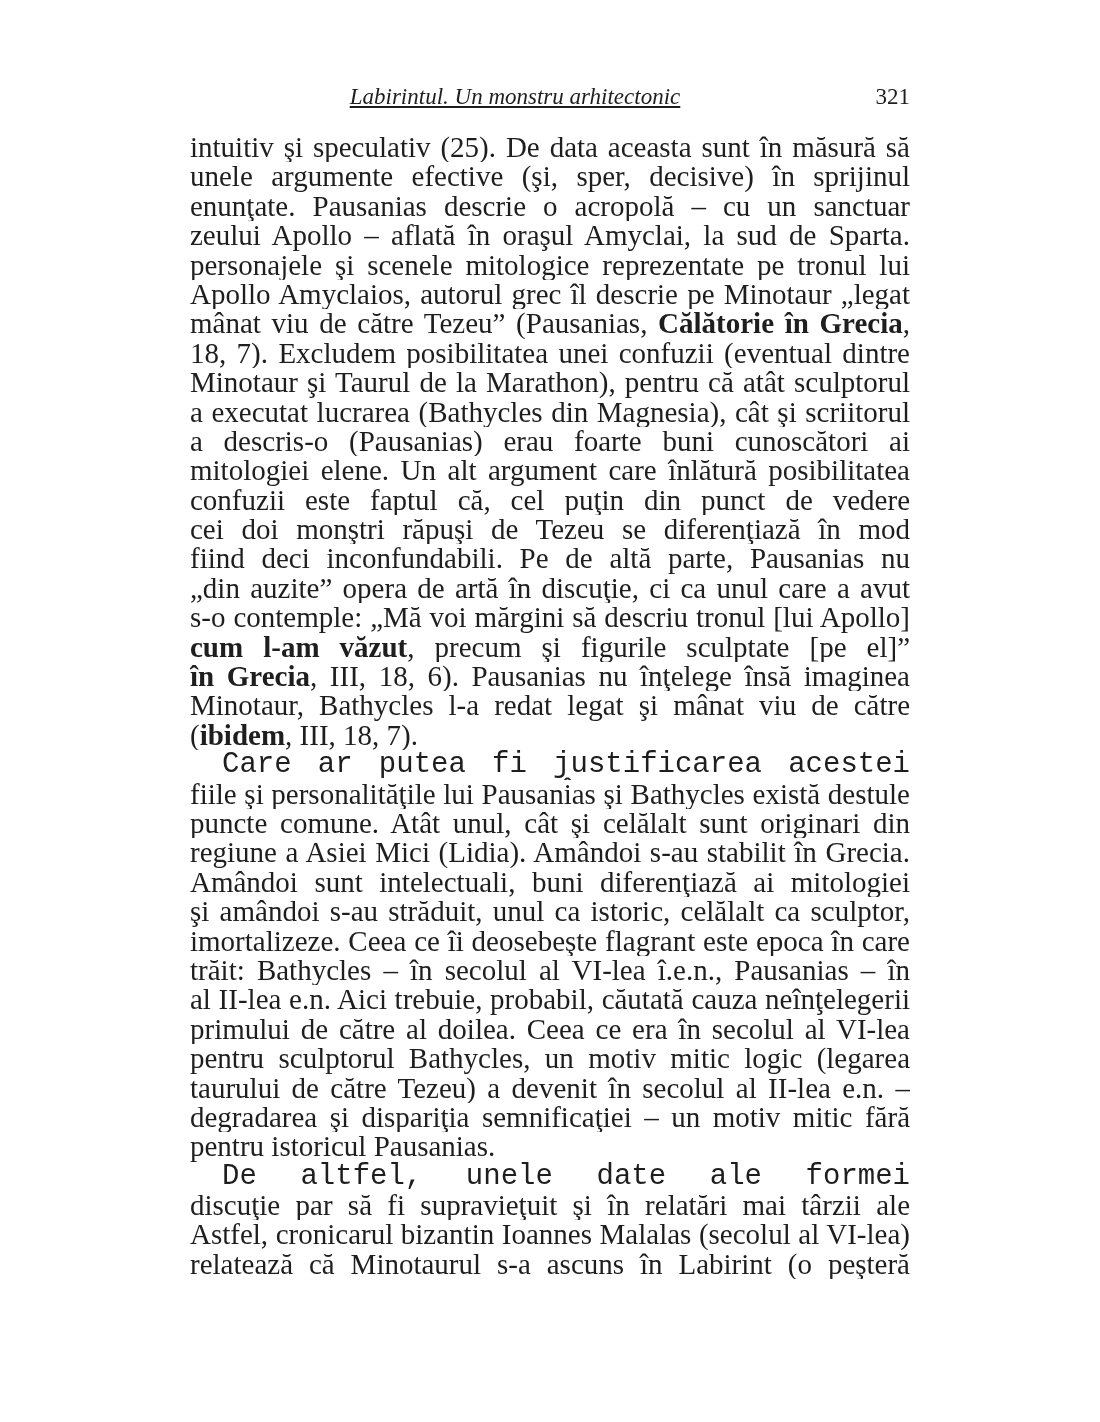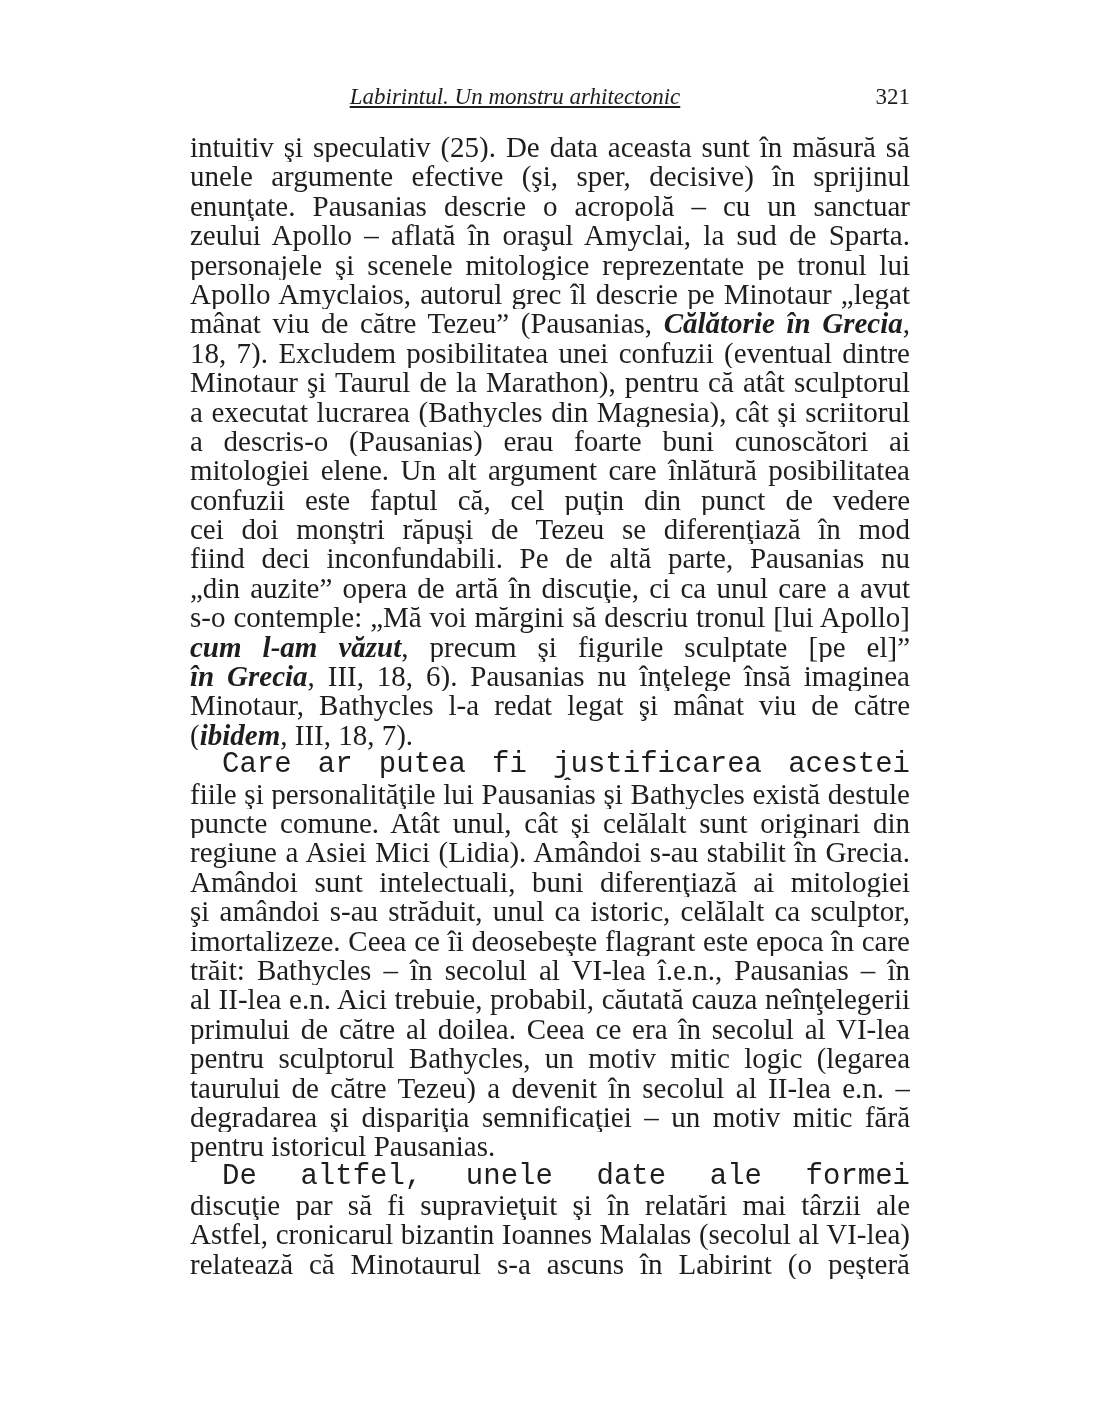--- a/index.html
+++ b/index.html
@@ -53,21 +53,20 @@
     text-align-last: justify;
   }
   .line.flush {
     text-align-last: left;
   }
   .line.indent {
     text-indent: 32px;
     font-family: Liberation Mono, monospace;
   }
   .em {
-    font-style: italic;
     font-weight: bold;
     margin-top: 47px;
   }
 </style>
 </head>
 <body>
 
 <div class="page">
   <div class="running-head">
     <div class="head-title">Labirintul. Un monstru arhitectonic</div>

